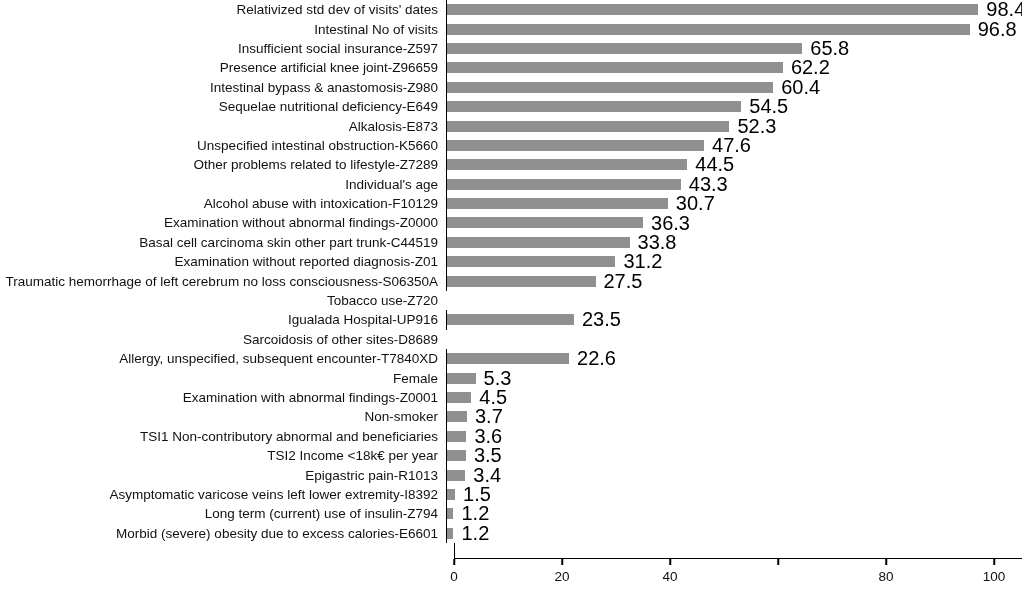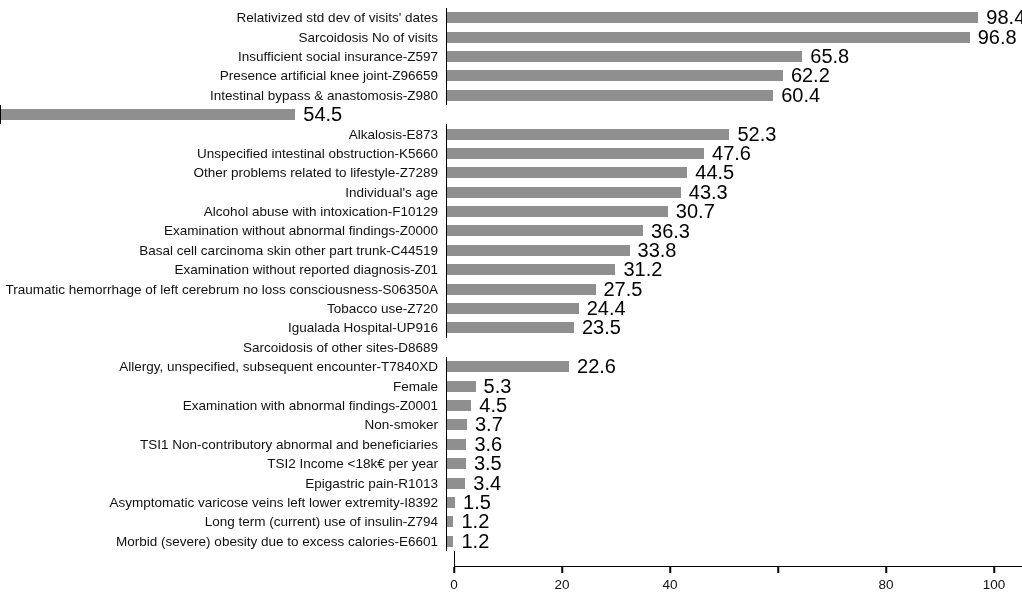--- a/index.html
+++ b/index.html
@@ -4,21 +4,21 @@
 <style>
   * { margin: 0; padding: 0; box-sizing: border-box; }
   html, body {
     width: 1022px; height: 602px;
     background: #ffffff;
     font-family: "Liberation Sans", sans-serif;
     overflow: hidden;
   }
   .chart {
     width: 1022px; height: 602px;
-    padding-top: 8px;
+    padding-top: 0;
     display: flex;
     flex-direction: column;
   }
   .row {
     display: flex;
     align-items: center;
     height: 19.4px;
   }
   .ylabel {
     width: 446px;
@@ -84,21 +84,21 @@
   <div id="rows">
   <div class="row">
     <div class="ylabel">Relativized std dev of visits' dates</div>
     <div class="barcell">
       <div class="bar" style="width: 531.36px; background: rgb(143, 143, 143);"></div>
       <div class="vlabel">98.4</div>
     </div>
   </div>
 
   <div class="row">
-    <div class="ylabel">Sarcoidosis No of visits</div>
+    <div class="ylabel">Intestinal No of visits</div>
     <div class="barcell">
       <div class="bar" style="width: 522.72px; background: rgb(143, 143, 143);"></div>
       <div class="vlabel">96.8</div>
     </div>
   </div>
 
   <div class="row">
     <div class="ylabel">Insufficient social insurance-Z597</div>
     <div class="barcell">
       <div class="bar" style="width: 355.32px; background: rgb(143, 143, 143);"></div>
@@ -116,20 +116,21 @@
 
   <div class="row">
     <div class="ylabel">Intestinal bypass &amp; anastomosis-Z980</div>
     <div class="barcell">
       <div class="bar" style="width: 326.16px; background: rgb(143, 143, 143);"></div>
       <div class="vlabel">60.4</div>
     </div>
   </div>
 
   <div class="row">
+    <div class="ylabel">Sequelae nutritional deficiency-E649</div>
     <div class="barcell">
       <div class="bar" style="width: 294.3px; background: rgb(143, 143, 143);"></div>
       <div class="vlabel">54.5</div>
     </div>
   </div>
 
   <div class="row">
     <div class="ylabel">Alkalosis-E873</div>
     <div class="barcell">
       <div class="bar" style="width: 282.42px; background: rgb(143, 143, 143);"></div>
@@ -196,24 +197,20 @@
   <div class="row">
     <div class="ylabel">Traumatic hemorrhage of left cerebrum no loss consciousness-S06350A</div>
     <div class="barcell">
       <div class="bar" style="width: 148.5px; background: rgb(143, 143, 143);"></div>
       <div class="vlabel">27.5</div>
     </div>
   </div>
 
   <div class="row">
     <div class="ylabel">Tobacco use-Z720</div>
-    <div class="barcell">
-      <div class="bar" style="width: 131.76px; background: rgb(143, 143, 143);"></div>
-      <div class="vlabel">24.4</div>
-    </div>
   </div>
 
   <div class="row">
     <div class="ylabel">Igualada Hospital-UP916</div>
     <div class="barcell">
       <div class="bar" style="width: 126.9px; background: rgb(143, 143, 143);"></div>
       <div class="vlabel">23.5</div>
     </div>
   </div>
 

